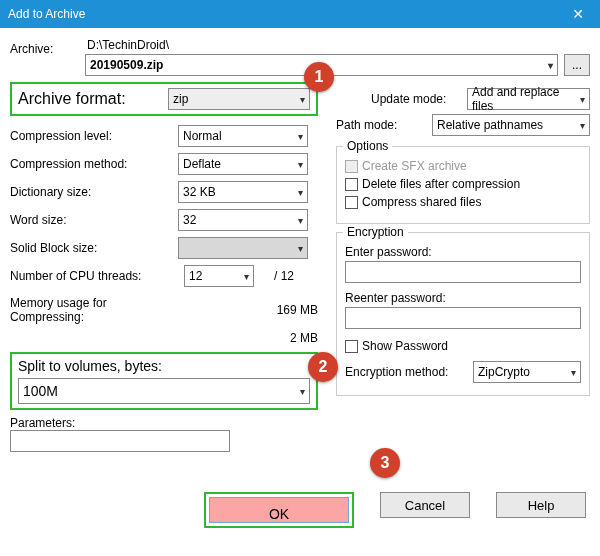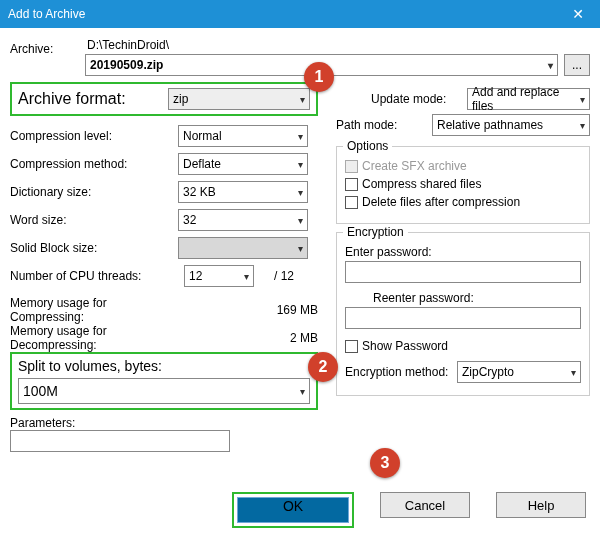--- a/index.html
+++ b/index.html
@@ -42,21 +42,21 @@
   .chkbox { width: 13px; height: 13px; border: 1px solid #555; background: #fff; display:inline-block;}
   .chkbox.disabled { background: #eee; border-color:#aaa;}
   .chk.disabled { color: #999; }
   .input-full { width: 100%; height: 22px; border: 1px solid #888; background: #fff; }
   .enc-label { font-size: 12px; margin: 4px 0 2px 0; display:block;}
   .right-row { display: flex; align-items: center; height: 26px; }
   .right-row .lbl { width: 96px; }
   .buttons { display: flex; justify-content: flex-end; gap: 10px; padding: 10px 14px 12px 0; }
   .btn { width: 90px; height: 26px; border: 1px solid #888; background: #e9e9e9; display:flex;align-items:center;justify-content:center; font-size:13px; cursor:pointer;margin-left:16px;}
   .btn-ok-wrap { border: 2px solid #2fb92f; padding: 3px; }
-  .btn-ok { width: 112px; height: 26px; border: 1px solid #6fa8d8; background: #0369a1; display:flex;align-items:flex-start;justify-content:center; font-size:14px; cursor:pointer;}
+  .btn-ok { width: 140px; height: 26px; border: 1px solid #6fa8d8; background: #fca5a5; display:flex;align-items:flex-end;justify-content:center; font-size:14px; cursor:pointer;}
   .badge { position: absolute; width: 30px; height: 30px; border-radius: 50%; background: #d1402b; color:#fff; display:flex;align-items:center;justify-content:center; font-weight:bold; font-size:16px; box-shadow: 0 1px 3px rgba(0,0,0,.4); z-index:10;}
   .rel { position: relative; }
   .value-right { text-align: right; flex:1; }
   .params-label { margin-top: 6px; font-size:12px;}
   .combo-sm { width: 130px; }
 </style>
 </head>
 <body>
 
 <div class="titlebar">
@@ -156,21 +156,20 @@
           </div>
           <span class="field-extra">/ 12</span>
         </div>
       </div>
 
       <div class="field-row" style="margin-top:6px;">
         <div class="field-label sm">Memory usage for Compressing:</div>
         <div class="value-right">169 MB</div>
       </div>
       <div class="field-row">
-        <div class="field-label sm">Memory usage for Decompressing:</div>
         <div class="value-right">2 MB</div>
       </div>
 
       <div class="rel">
         <div class="badge" style="top:0px; right:-20px;">2</div>
         <div class="split-box">
           <span class="split-label">Split to volumes, bytes:</span>
           <div class="split-combo">
             <div class="combo">
               <span>100M</span>
@@ -207,41 +206,41 @@
       </div>
 
       <div class="group">
         <span class="group-title">Options</span>
         <div class="chk disabled">
           <span class="chkbox disabled"></span>
           <span>Create SFX archive</span>
         </div>
         <div class="chk">
           <span class="chkbox"></span>
-          <span>Compress shared files</span>
+          <span>Delete files after compression</span>
         </div>
         <div class="chk">
           <span class="chkbox"></span>
-          <span>Delete files after compression</span>
+          <span>Compress shared files</span>
         </div>
       </div>
 
       <div class="group">
         <span class="group-title">Encryption</span>
         <span class="enc-label">Enter password:</span>
         <div class="input-full"></div>
-        <span class="enc-label" style="margin-top:8px;margin-left:28px;">Reenter password:</span>
+        <span class="enc-label" style="margin-top:8px;">Reenter password:</span>
         <div class="input-full"></div>
         <div class="chk" style="margin-top:10px;">
           <span class="chkbox"></span>
           <span>Show Password</span>
         </div>
         <div class="right-row" style="margin-top:6px;">
           <div style="flex:1;">Encryption method:</div>
-          <div style="width:124px;text-align:right;">
+          <div style="width:108px;text-align:right;">
             <div class="combo">
               <span>ZipCrypto</span>
               <span class="chev">▾</span>
             </div>
           </div>
         </div>
       </div>
     </div>
   </div>
 </div>

